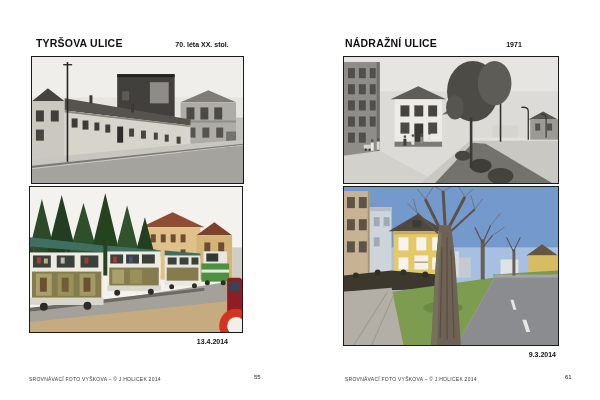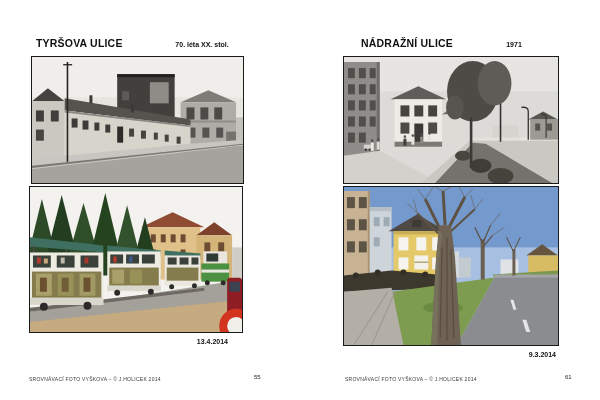--- a/index.html
+++ b/index.html
@@ -166,21 +166,21 @@
         <circle cx="208" cy="138" r="13" fill="none" stroke="#d23420" stroke-width="8"></circle>
       </svg>
     </div>
 
     <div class="photo-date" style="left:31px; top:338px; width:197px;">13.4.2014</div>
     <div class="footer-text" style="left:29px; top:376px;">SROVNÁVACÍ FOTO VYŠKOVA  –  © J.HOLICEK 2014</div>
     <div class="page-num" style="left:254px; top:374px;">55</div>
   </div>
 
   <div>
-    <div class="page-title" style="left:361px; top:37px;text-align:center;">NÁDRAŽNÍ ULICE</div>
+    <div class="page-title" style="left:345px; top:37px;text-align:center;">NÁDRAŽNÍ ULICE</div>
     <div class="period" style="left:514px; top:41px;">1971</div>
 
     <div class="photo" style="left:343px; top:56px; width:216px; height:128px;">
       <svg viewBox="0 0 216 125" preserveAspectRatio="none">
         <rect width="216" height="125" fill="#dcdbd7"></rect>
         <rect width="216" height="34" fill="#e6e5e1"></rect>
         <rect x="0" y="5" width="36" height="93" fill="#8e8d89"></rect>
         <rect x="33" y="5" width="3" height="93" fill="#6f6e6a"></rect>
         <rect x="4" y="11" width="7" height="10" fill="#514f4b"></rect>
         <rect x="15" y="11" width="7" height="10" fill="#514f4b"></rect>

